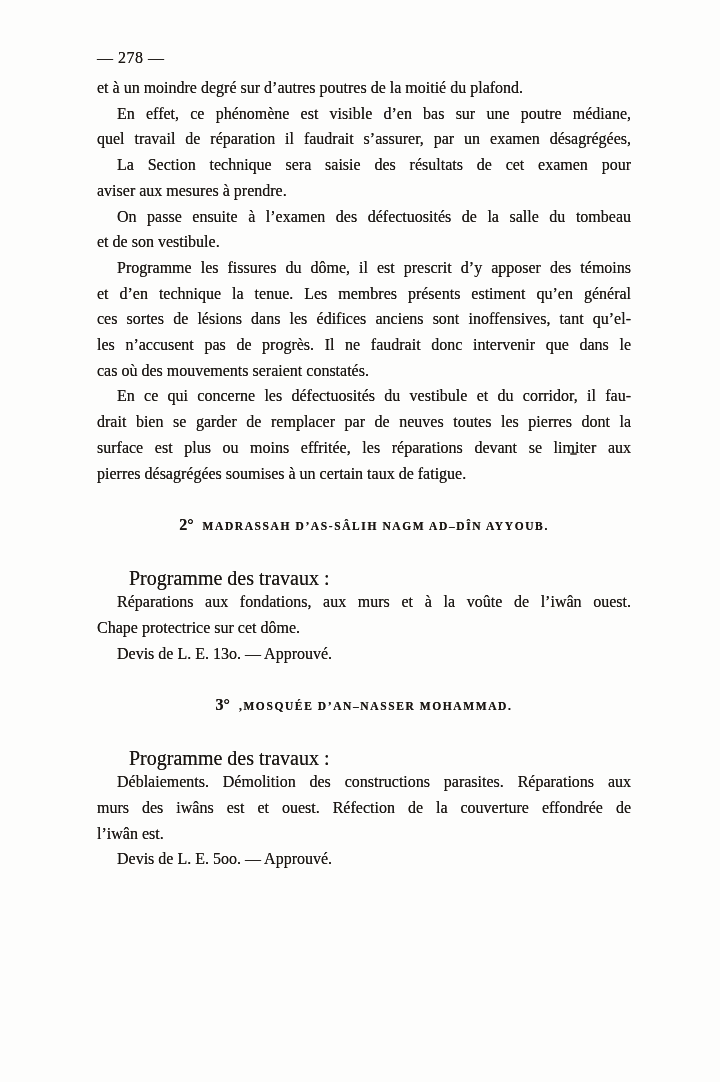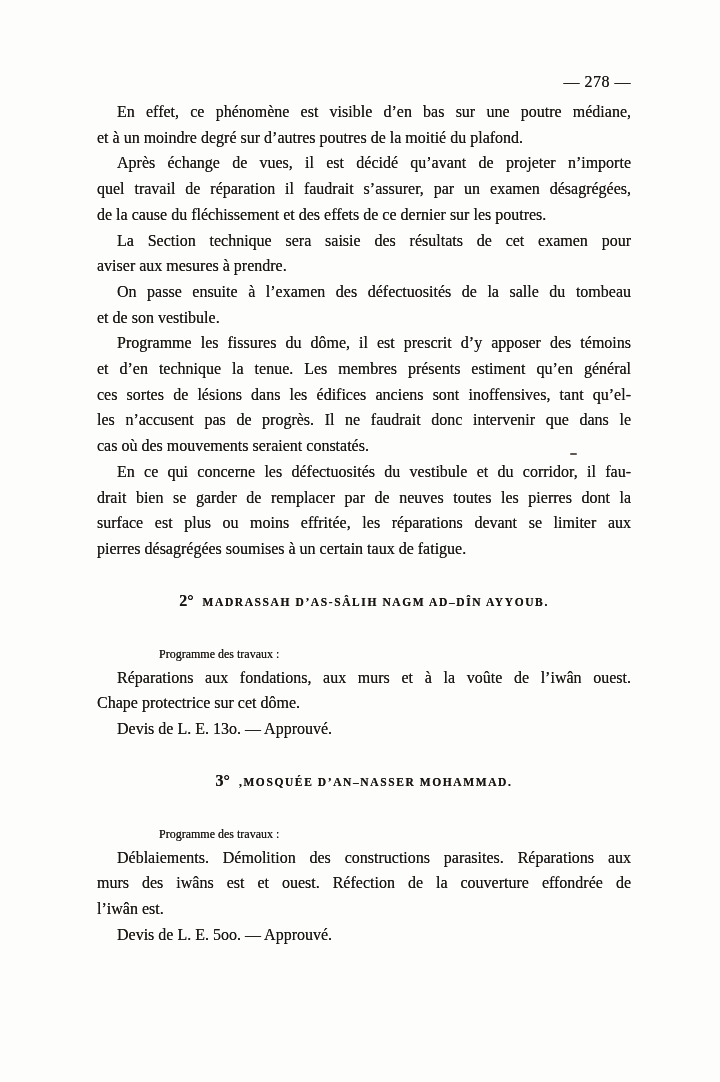--- a/index.html
+++ b/index.html
@@ -14,22 +14,22 @@
     position: relative;
     font-family: "Liberation Serif", "DejaVu Serif", serif;
     color: #1a1613;
     text-shadow: 0 0 0.45px rgba(25, 20, 14, 0.8);
   }
   .content {
     margin-left: 97px;
     width: 534px;
   }
   .page-number {
-    margin-top: 72px;
-    text-align: right;
+    margin-top: 48px;
+    text-align: left;
     font-size: 16px;
     line-height: 20px;
     letter-spacing: 0.5px;
   }
   .body-text {
     margin-top: 7px;
   }
   .line {
     font-size: 16px;
     line-height: 25.7px;
@@ -54,22 +54,22 @@
     font-size: 16px;
     margin-right: 9px;
   }
   .section-title {
     font-size: 11.5px;
     letter-spacing: 1.6px;
     font-family: Liberation Serif, serif;
   }
   .programme {
     margin-top: 31px;
-    margin-left: 62px;
-    font-size: 12px;
+    margin-left: 32px;
+    font-size: 20px;
     line-height: 22px;
   }
   .section-body {
     margin-top: 0;
   }
   .artifact-mark {
     position: absolute;
     left: 570px;
     top: 453px;
     width: 7px;
@@ -79,27 +79,25 @@
   }
 </style>
 </head>
 <body>
 
 <div class="content">
   <div class="page-number">— 278 —</div>
 
   <div class="body-text">
       <div class="paragraph">
+        <div class="line last">et à un moindre degré sur d’autres poutres de la moitié du plafond.</div>
         <div class="line first">En effet, ce phénomène est visible d’en bas sur une poutre médiane,</div>
-        <div class="line last">et à un moindre degré sur d’autres poutres de la moitié du plafond.</div>
       </div>
       <div class="paragraph">
-        <div class="line first">Après échange de vues, il est décidé qu’avant de projeter n’importe</div>
         <div class="line">quel travail de réparation il faudrait s’assurer, par un examen désagrégées,</div>
-        <div class="line last">de la cause du fléchissement et des effets de ce dernier sur les poutres.</div>
       </div>
       <div class="paragraph">
         <div class="line first">La Section technique sera saisie des résultats de cet examen pour</div>
         <div class="line last">aviser aux mesures à prendre.</div>
       </div>
       <div class="paragraph">
         <div class="line first">On passe ensuite à l’examen des défectuosités de la salle du tombeau</div>
         <div class="line last">et de son vestibule.</div>
       </div>
       <div class="paragraph">

